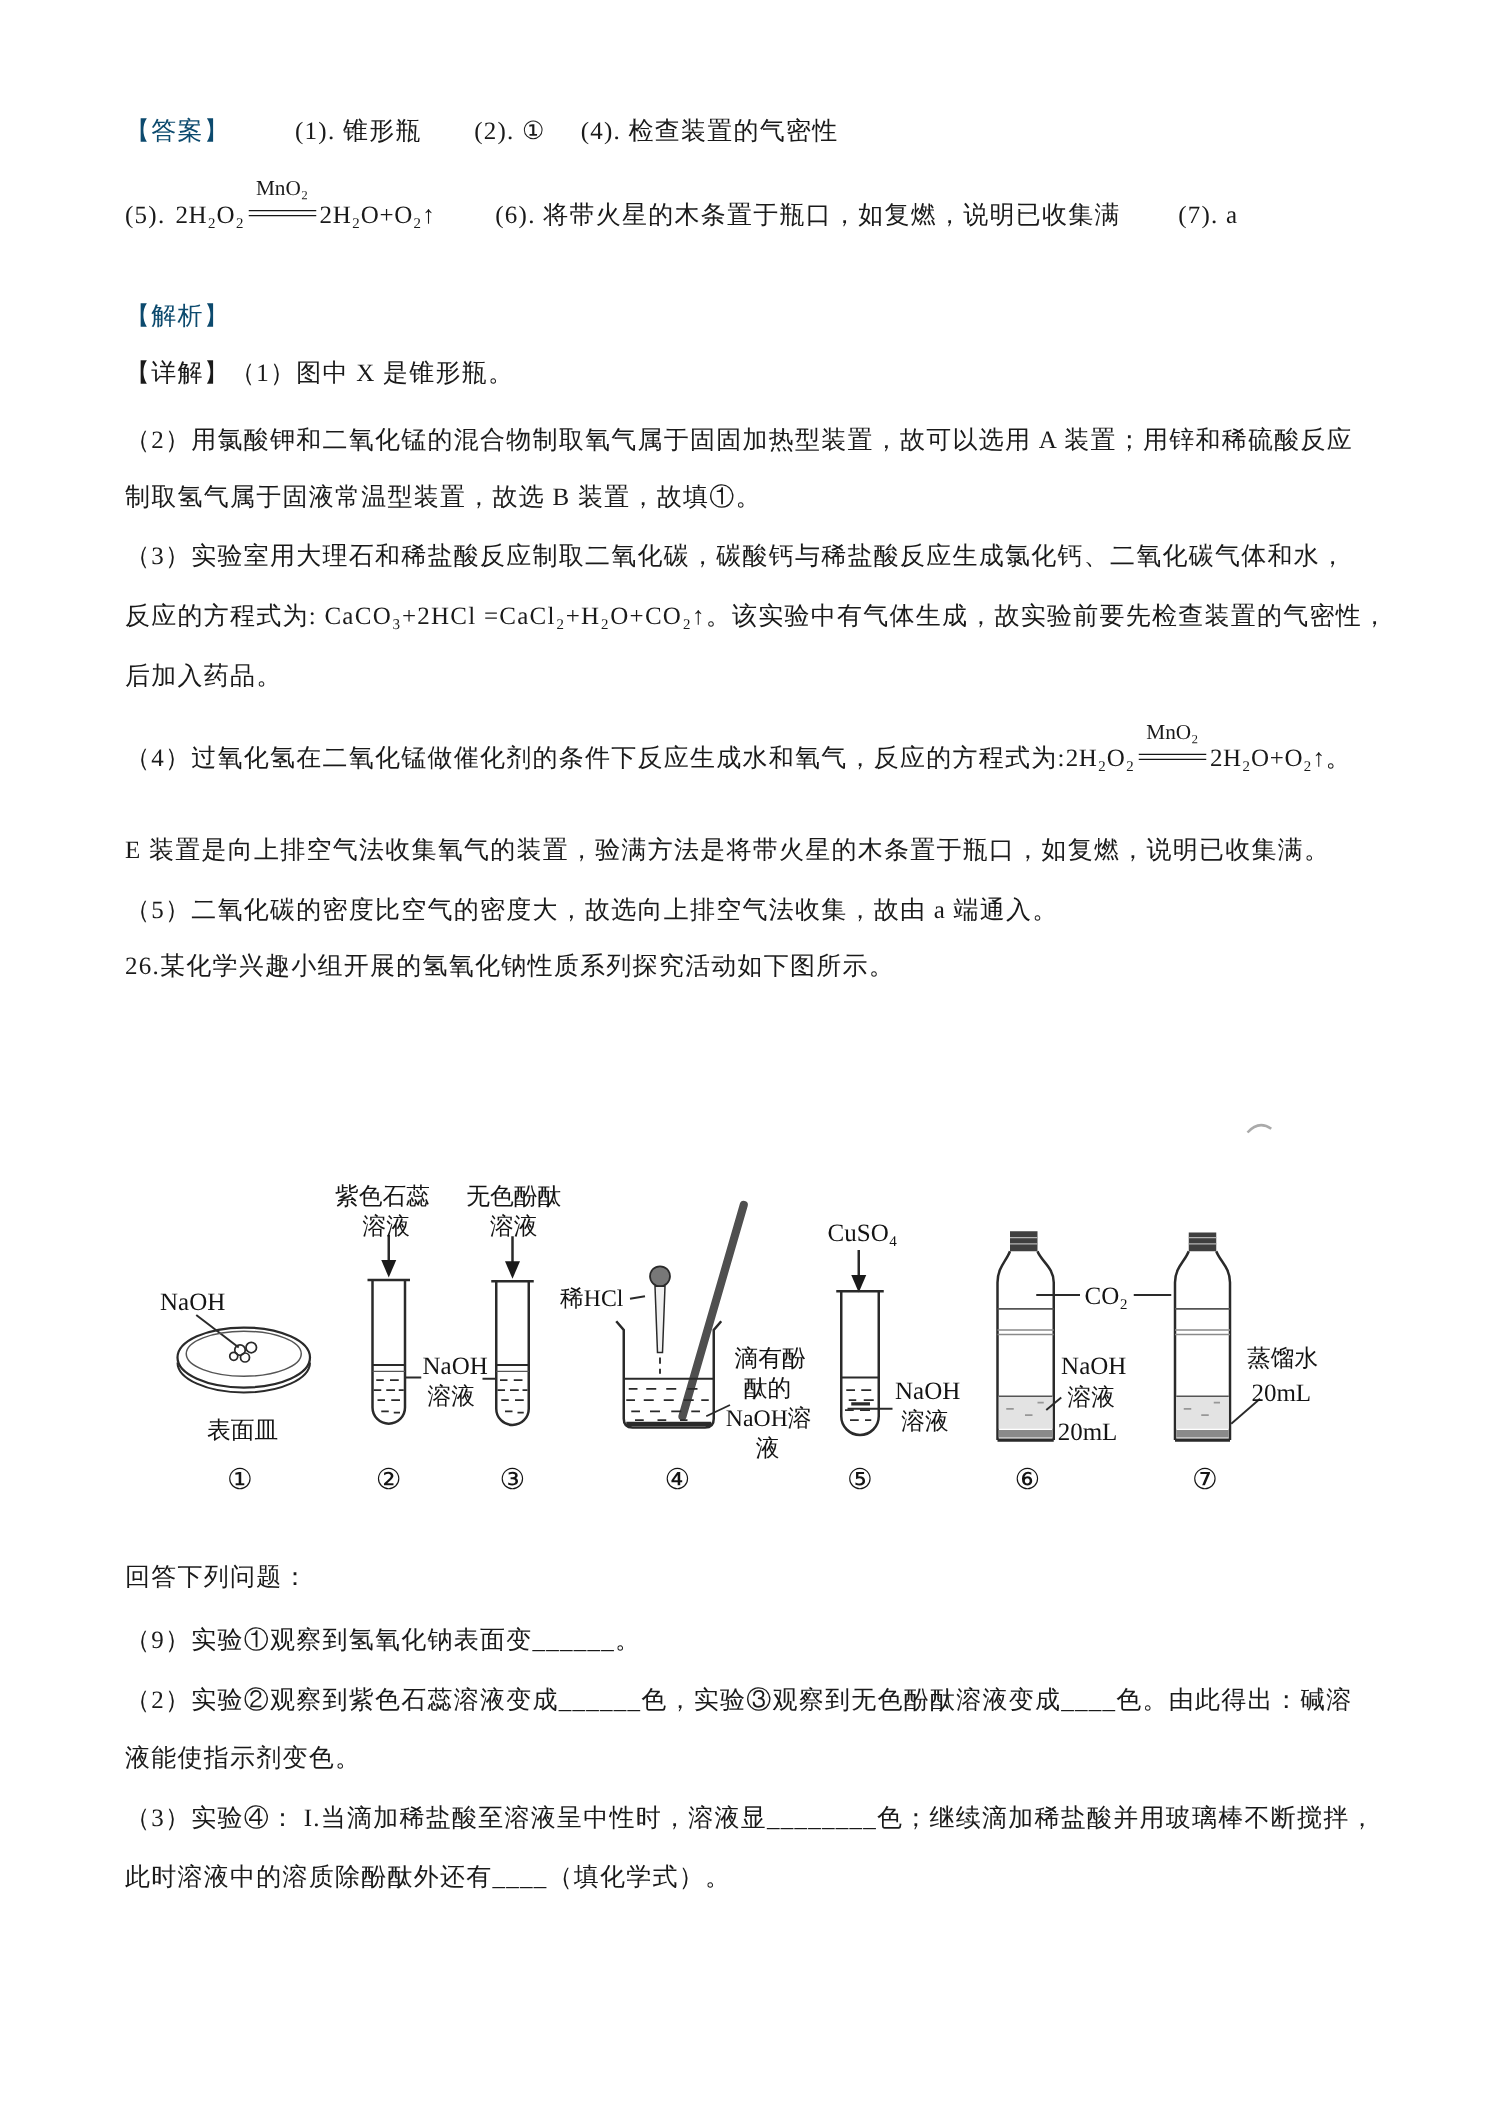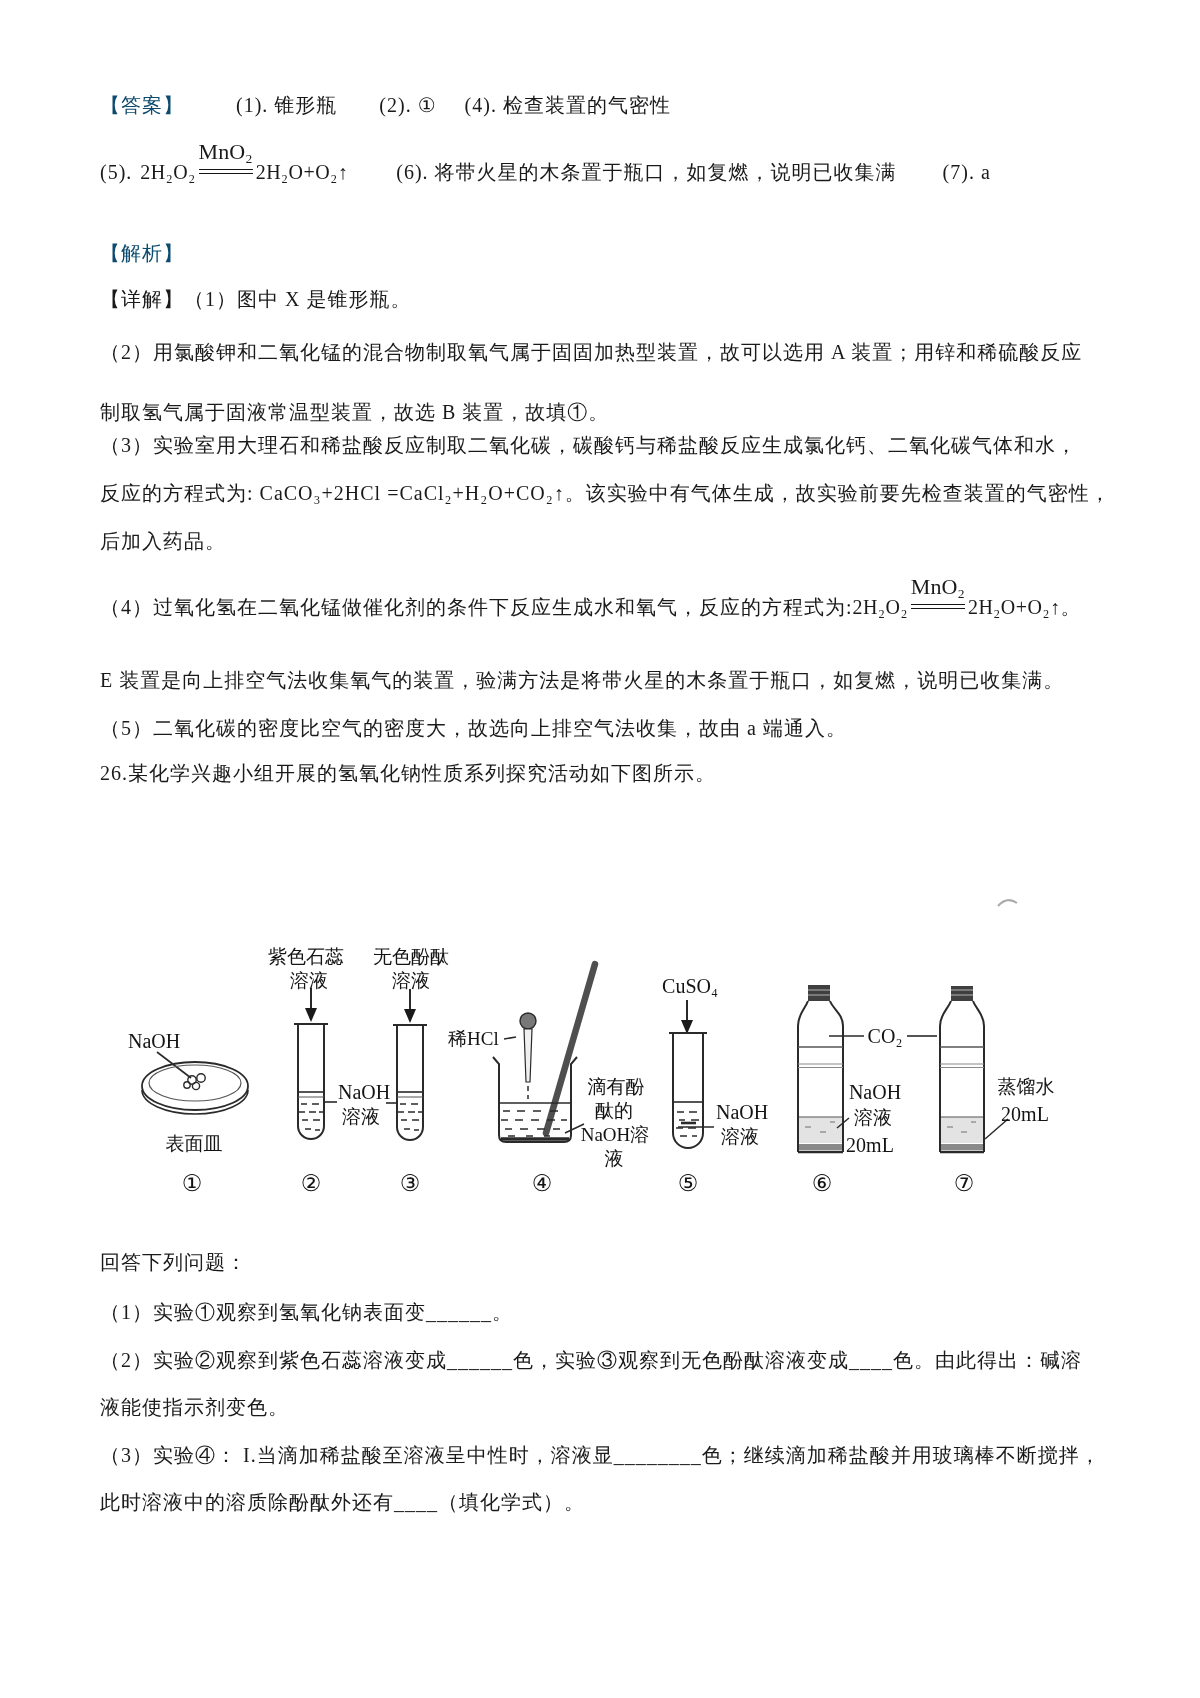--- a/index.html
+++ b/index.html
@@ -9,21 +9,21 @@
         white-space:nowrap;letter-spacing:1px;}
   .blue{color:#0c4a6e;}
   .row{display:flex;align-items:baseline;}
   .ml52{margin-left:52px}.ml48{margin-left:48px}.ml46{margin-left:46px}
   .ml44{margin-left:28px}.ml42{margin-left:42px}.ml36{margin-left:36px}.ml8{margin-left:8px}
   .ceq{display:inline-flex;align-items:baseline;letter-spacing:.5px;}
   .ceq-mid{display:inline-block;position:relative;width:54px;margin:0 3px;}
   .ceq-dbl{display:block;height:3.5px;border-top:1.7px solid #151515;
            border-bottom:1.7px solid #151515;margin-bottom:5px;}
   .ceq-cat{position:absolute;bottom:12px;left:50%;transform:translateX(-50%);
-           font-size:22px;letter-spacing:0;white-space:nowrap;}
+           font-size:17px;letter-spacing:0;white-space:nowrap;}
   #diagram{position:absolute;left:95px;top:890px;}
   svg text{font-family:"Liberation Serif","DejaVu Serif",serif;fill:#141414;}
   .cn{font-size:19px;}
   .lat{font-size:20px;}
   .num{font-size:23px;}
 </style>
 </head>
 <body>
 
 <div class="line row" style="top:90px">
@@ -43,21 +43,21 @@
     </span>
     <span>2H₂O+O₂↑</span>
   </span>
   <span class="ml48">(6). 将带火星的木条置于瓶口，如复燃，说明已收集满</span>
   <span class="ml46">(7). a</span>
 </div>
 
 <div class="line blue" style="top:238px">【解析】</div>
 <div class="line" style="top:284px">【详解】（1）图中 X 是锥形瓶。</div>
 <div class="line" style="top:337px">（2）用氯酸钾和二氧化锰的混合物制取氧气属于固固加热型装置，故可以选用 A 装置；用锌和稀硫酸反应</div>
-<div class="line" style="top:397px">制取氢气属于固液常温型装置，故选 B 装置，故填①。</div>
+<div class="line" style="top:383px">制取氢气属于固液常温型装置，故选 B 装置，故填①。</div>
 <div class="line" style="top:430px">（3）实验室用大理石和稀盐酸反应制取二氧化碳，碳酸钙与稀盐酸反应生成氯化钙、二氧化碳气体和水，</div>
 <div class="line" style="top:478px">反应的方程式为: CaCO₃+2HCl =CaCl₂+H₂O+CO₂↑。该实验中有气体生成，故实验前要先检查装置的气密性，</div>
 <div class="line" style="top:526px">后加入药品。</div>
 
 <div class="line row" style="top:592px">
   <span>（4）过氧化氢在二氧化锰做催化剂的条件下反应生成水和氧气，反应的方程式为: </span>
   <span class="ceq">
     <span>2H₂O₂</span>
     <span class="ceq-mid">
       <span class="ceq-cat">MnO₂</span>
@@ -203,17 +203,17 @@
   <text class="num" x="97" y="301" text-anchor="middle">①</text>
   <text class="num" x="216" y="301" text-anchor="middle">②</text>
   <text class="num" x="315" y="301" text-anchor="middle">③</text>
   <text class="num" x="447" y="301" text-anchor="middle">④</text>
   <text class="num" x="593" y="301" text-anchor="middle">⑤</text>
   <text class="num" x="727" y="301" text-anchor="middle">⑥</text>
   <text class="num" x="869" y="301" text-anchor="middle">⑦</text>
 </svg>
 
 <div class="line" style="top:1247px">回答下列问题：</div>
-<div class="line" style="top:1297px">（1）实验①观察到氢氧化钠表面变______。</div>
+<div class="line" style="top:1297px">（9）实验①观察到氢氧化钠表面变______。</div>
 <div class="line" style="top:1345px">（2）实验②观察到紫色石蕊溶液变成______色，实验③观察到无色酚酞溶液变成____色。由此得出：碱溶</div>
 <div class="line" style="top:1392px">液能使指示剂变色。</div>
 <div class="line" style="top:1440px">（3）实验④： I.当滴加稀盐酸至溶液呈中性时，溶液显________色；继续滴加稀盐酸并用玻璃棒不断搅拌，</div>
 <div class="line" style="top:1487px">此时溶液中的溶质除酚酞外还有____（填化学式）。</div>
 
 </body></html>

